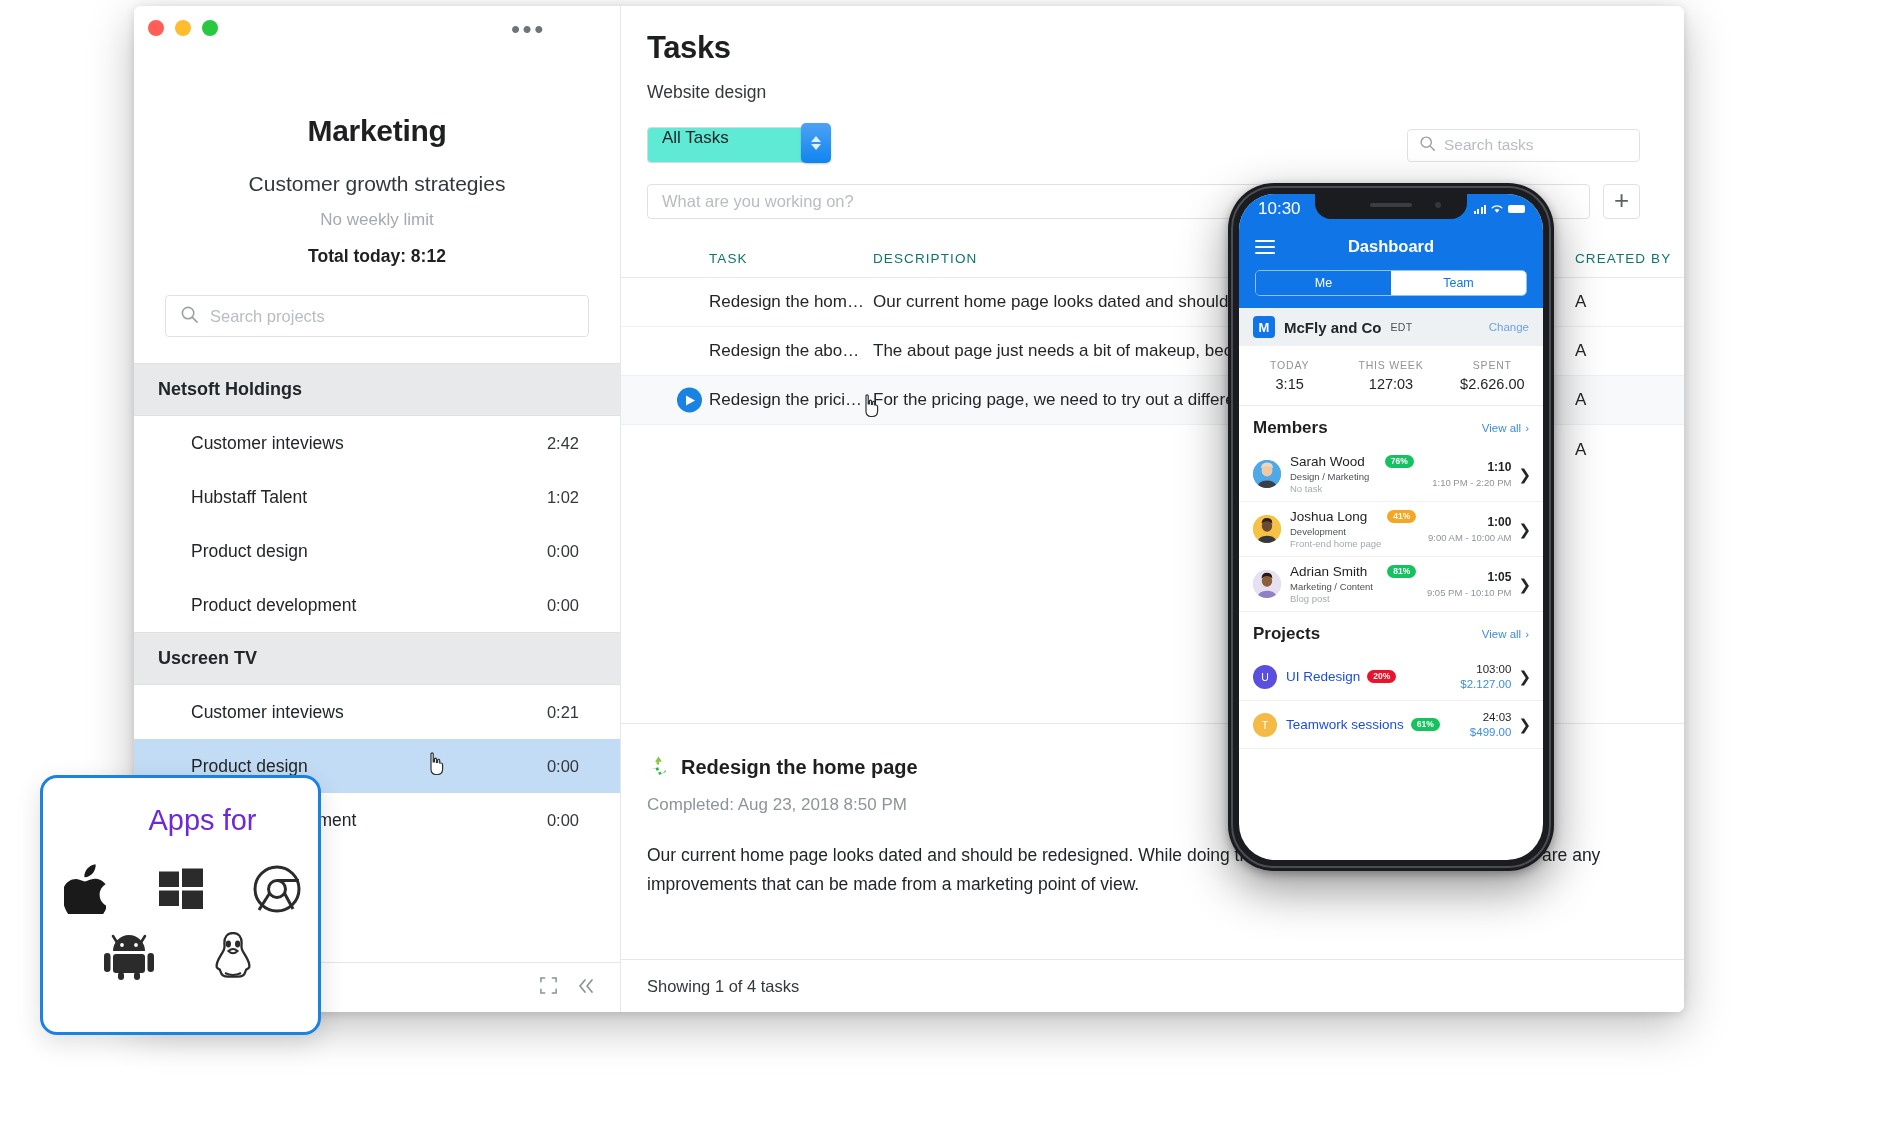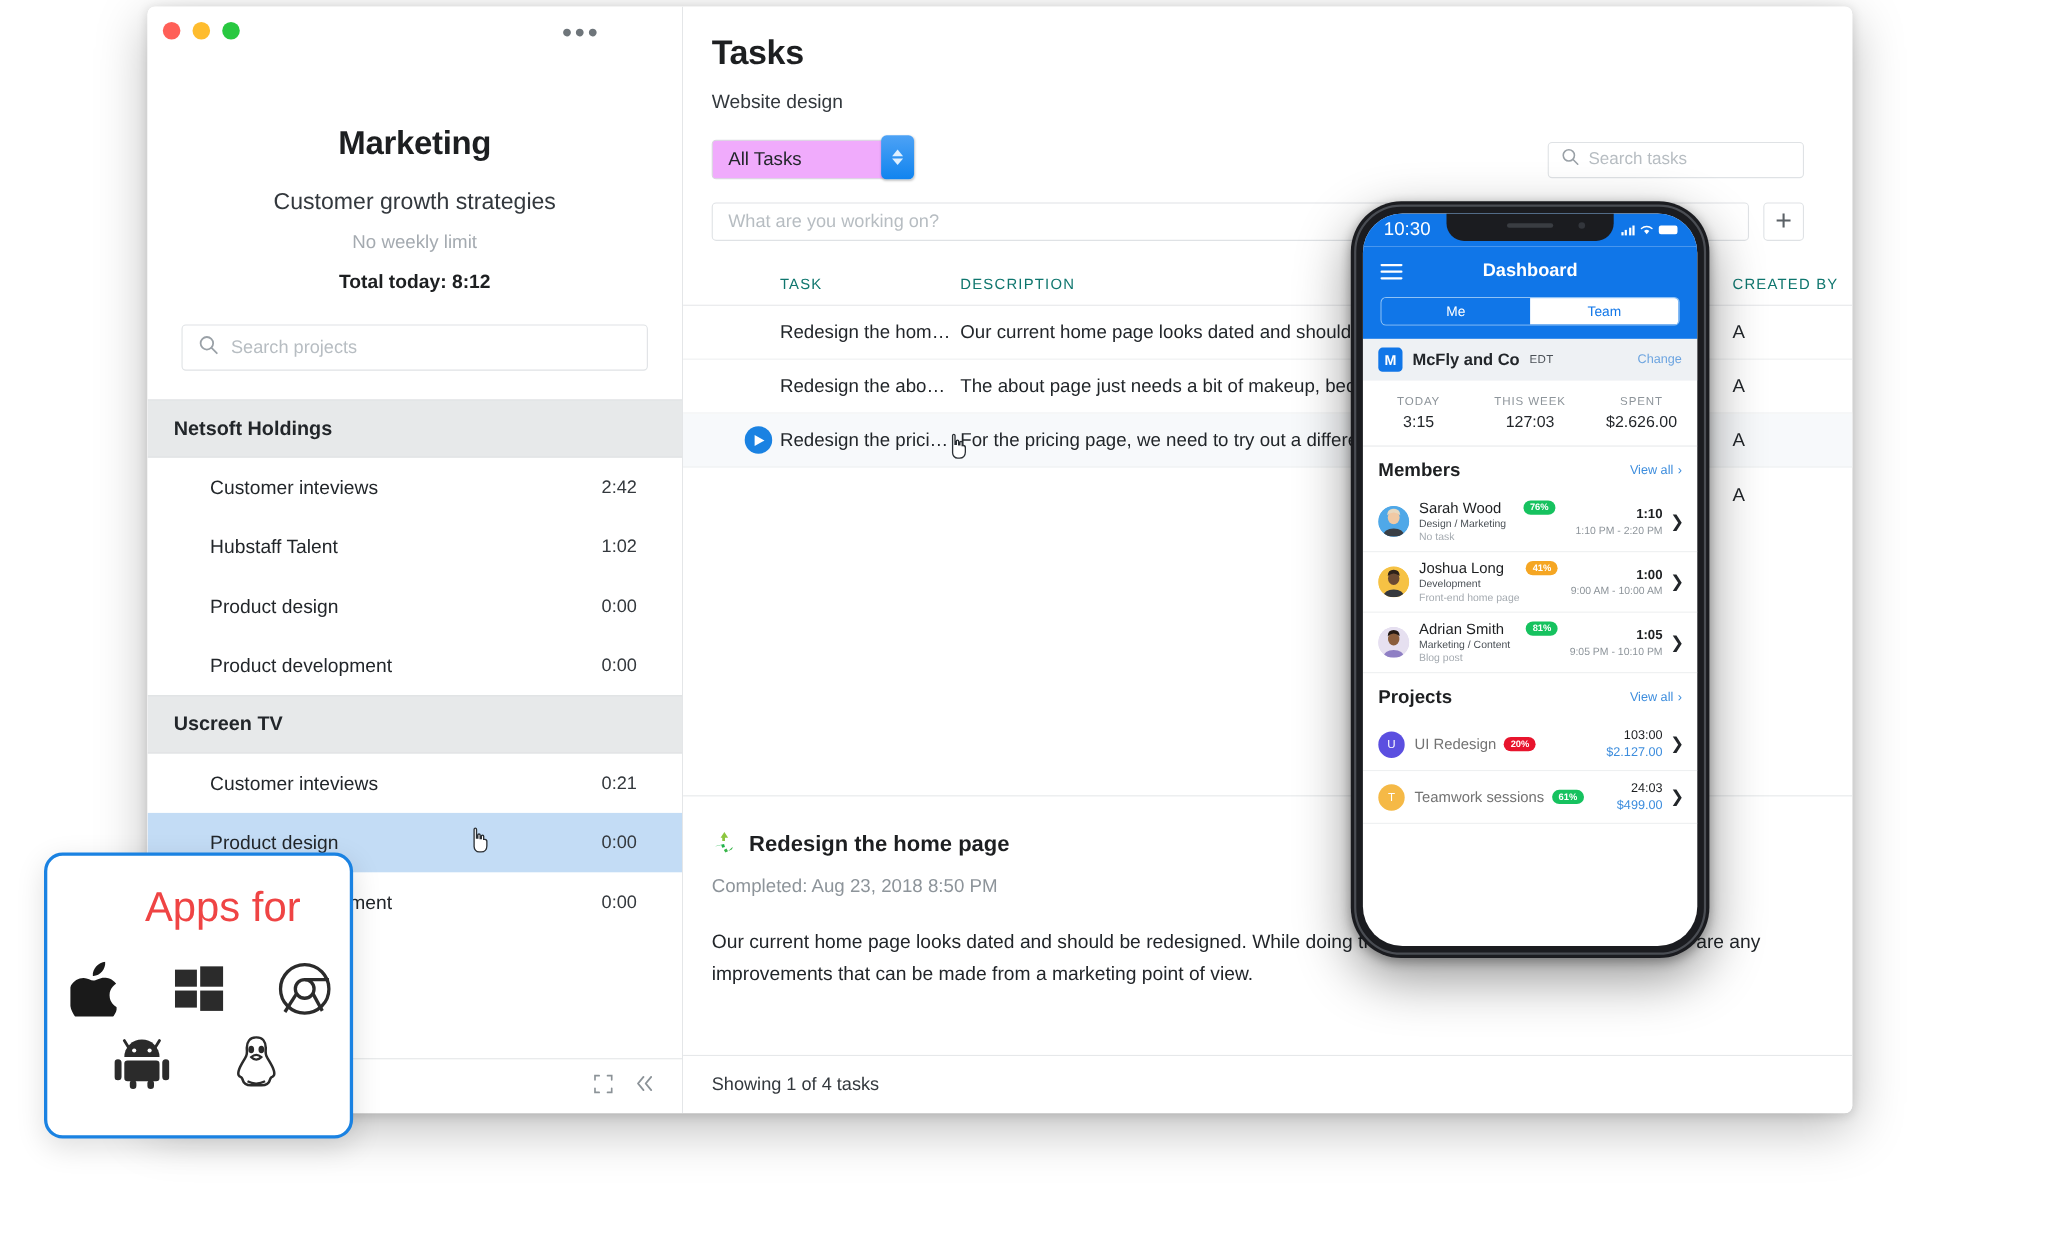--- a/index.html
+++ b/index.html
@@ -130,21 +130,21 @@
   }
   .tasks-sub { font-size: 17.5px; color: #33383d; margin-top: 16px; }
 
   .filter-row {
     display: flex; align-items: center; justify-content: space-between;
     margin-top: 24px;
   }
   .select-wrap {
     position: relative; width: 165px; height: 36px;
     border: 1px solid #d7dadd; border-radius: 4px;
-    background: #f0abfc; display: flex; align-items: center;
+    background: #5eead4; display: flex; 
   }
   .select-wrap .sel-label { font-size: 17px; color: #22262a; padding-left: 14px; }
   .stepper {
     position: absolute; right: -20px; top: -5px;
     width: 30px; height: 40px; border-radius: 5px;
     background: linear-gradient(180deg,#4da2f5 0%,#1184ef 100%);
     display: flex; flex-direction: column; align-items: center; justify-content: center;
     gap: 2px;
     box-shadow: 0 1px 2px rgba(0,0,0,0.22);
   }
@@ -358,38 +358,38 @@
     display: flex; align-items: center;
     padding: 9px 12px 9px 14px;
     border-bottom: 1px solid #eef0f1;
     min-height: 48px;
   }
   .pav {
     width: 24px; height: 24px; border-radius: 50%;
     display: flex; align-items: center; justify-content: center;
     color: #fff; font-size: 10.5px; margin-right: 9px; flex-shrink: 0;
   }
-  .pname { font-size: 13.5px; color: #737373; }
+  .pname { font-size: 13.5px; color: #1d4ed8; }
   .pright { margin-left: auto; text-align: right; padding-right: 7px; }
   .ptime { font-size: 11.5px; color: #1d1f21; }
   .pmoney { font-size: 11.5px; color: #3d8ddd; margin-top: 3px; }
 
   
   .apps-card {
     position: absolute;
     left: 40px; top: 775px;
     width: 281px; height: 260px;
     background: #fff;
     border: 3px solid #1a82e2;
     border-radius: 17px;
     box-shadow: 0 8px 26px rgba(0,0,0,0.13);
     padding: 26px 0 0;
     text-align: center;
   }
-  .apps-title { font-size: 38px; color: #ef4444; font-weight: normal; padding-left: 44px; }
+  .apps-title { font-size: 29px; color: #6d28d9; font-weight: normal; padding-left: 44px; }
   .apps-grid-1 { display: flex; justify-content: center; gap: 44px; margin-top: 26px; }
   .apps-grid-2 { display: flex; justify-content: center; gap: 52px; margin-top: 16px; }
   .os-icon { width: 52px; height: 52px; display: flex; align-items: center; justify-content: center; }
 </style>
 </head>
 <body>
 
 <div class="desktop-window">
 
   <div class="sidebar">

